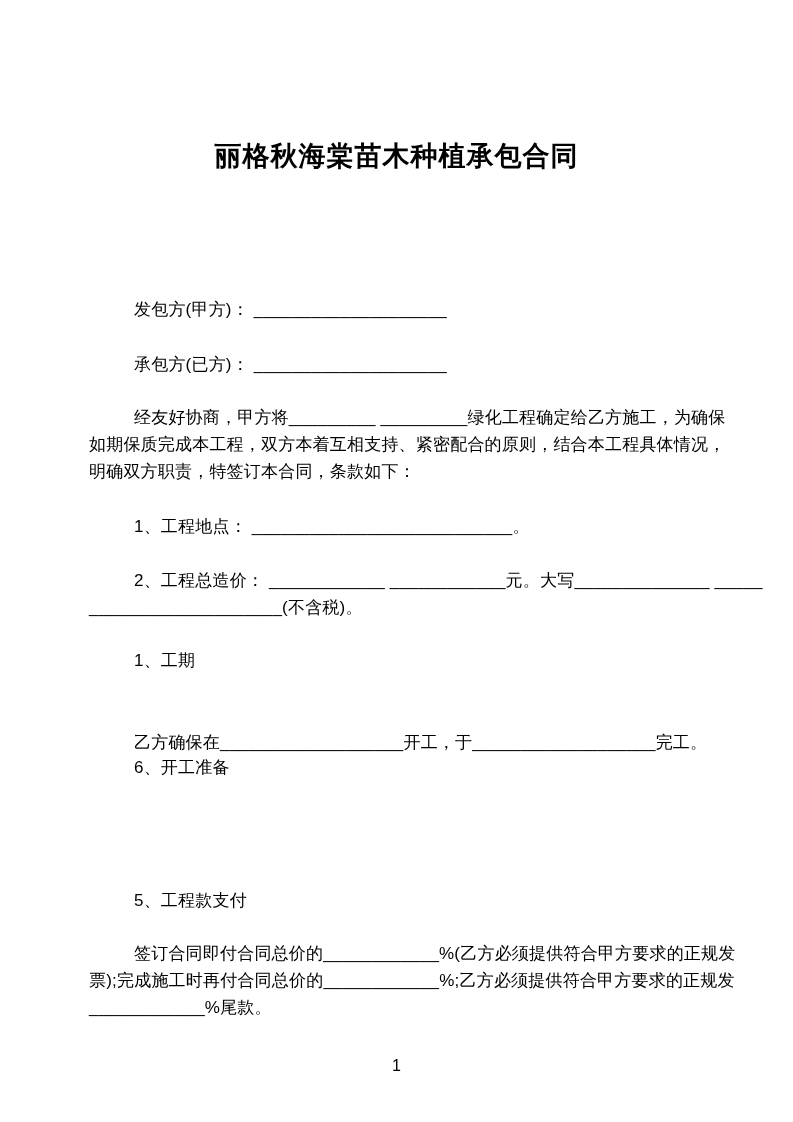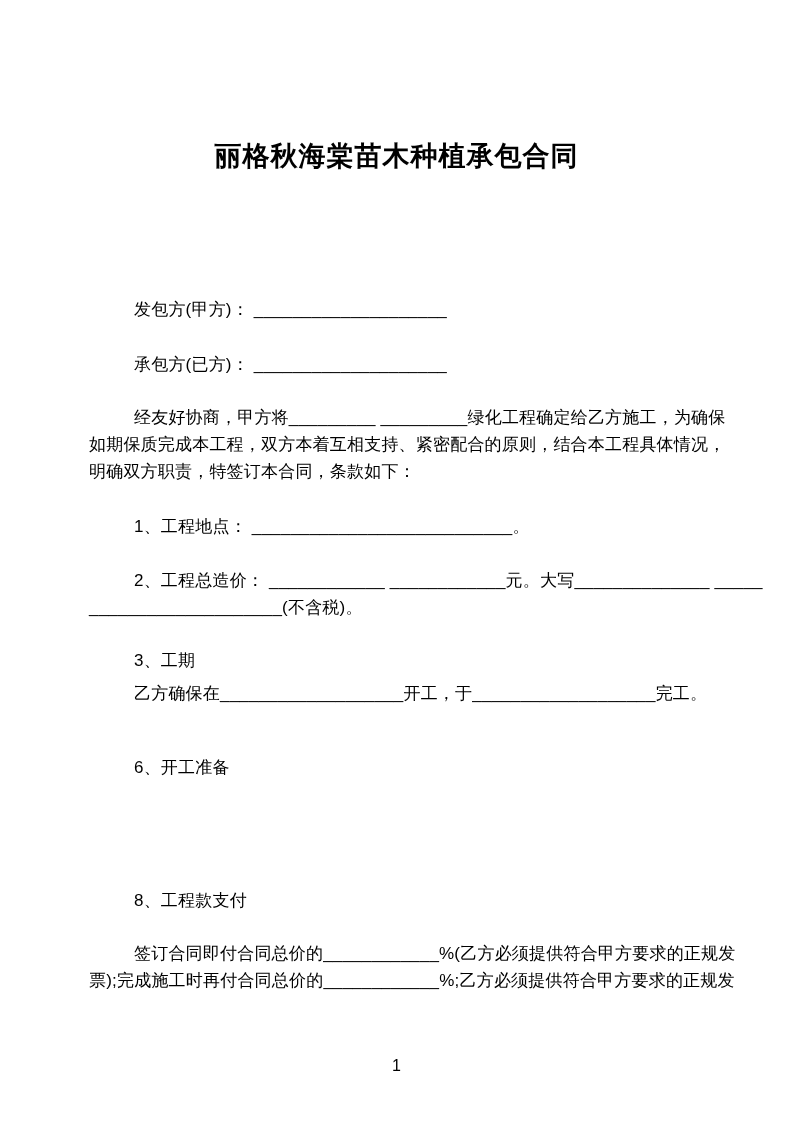--- a/index.html
+++ b/index.html
@@ -63,24 +63,25 @@
 
   <div class="ln indent" style="top:396px">经友好协商，甲方将_________ _________绿化工程确定给乙方施工，为确保</div>
   <div class="ln" style="top:423px">如期保质完成本工程，双方本着互相支持、紧密配合的原则，结合本工程具体情况，</div>
   <div class="ln" style="top:450px">明确双方职责，特签订本合同，条款如下：</div>
 
   <div class="ln indent" style="top:505px">1、工程地点： ___________________________。</div>
 
   <div class="ln indent" style="top:559px">2、工程总造价： ____________ ____________元。大写______________ _____</div>
   <div class="ln" style="top:586px">____________________(不含税)。</div>
 
-  <div class="ln indent" style="top:639px">3、工期</div>
-  <div class="ln indent" style="top:672px">乙方确保在___________________开工，于___________________完工。</div>
+  <div class="ln indent" style="top:639px">1、工期</div>
+  <div class="ln indent" style="top:721px">乙方确保在___________________开工，于___________________完工。</div>
 
   <div class="ln indent" style="top:746px">6、开工准备</div>
 
-  <div class="ln indent" style="top:879px">8、工程款支付</div>
+  <div class="ln indent" style="top:879px">5、工程款支付</div>
   <div class="ln indent" style="top:932px">签订合同即付合同总价的____________%(乙方必须提供符合甲方要求的正规发</div>
   <div class="ln" style="top:959px">票);完成施工时再付合同总价的____________%;乙方必须提供符合甲方要求的正规发</div>
+  <div class="ln" style="top:986px">____________%尾款。</div>
 
   <div class="page-number">1</div>
 
 </div>
 
 </body></html>

